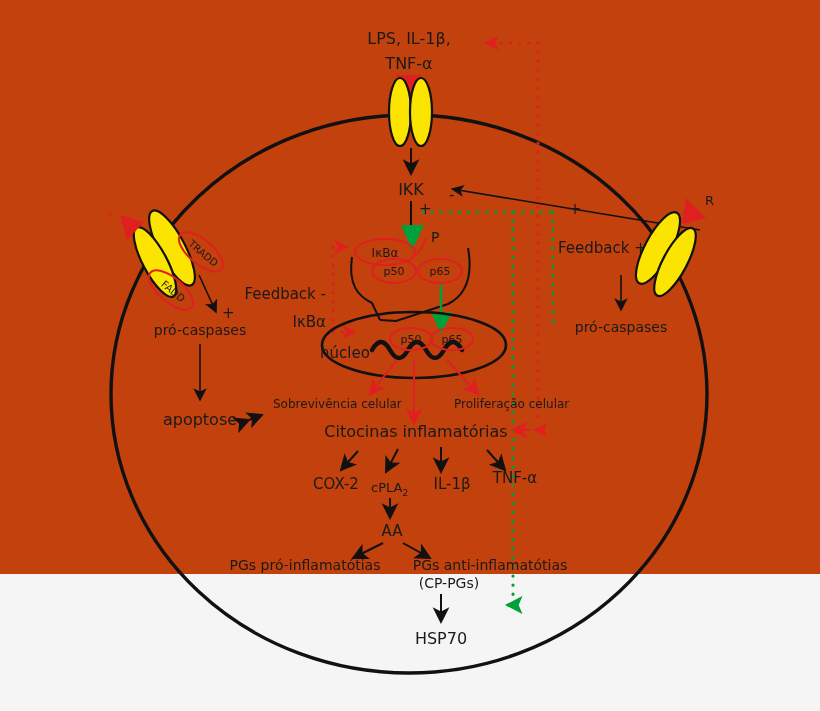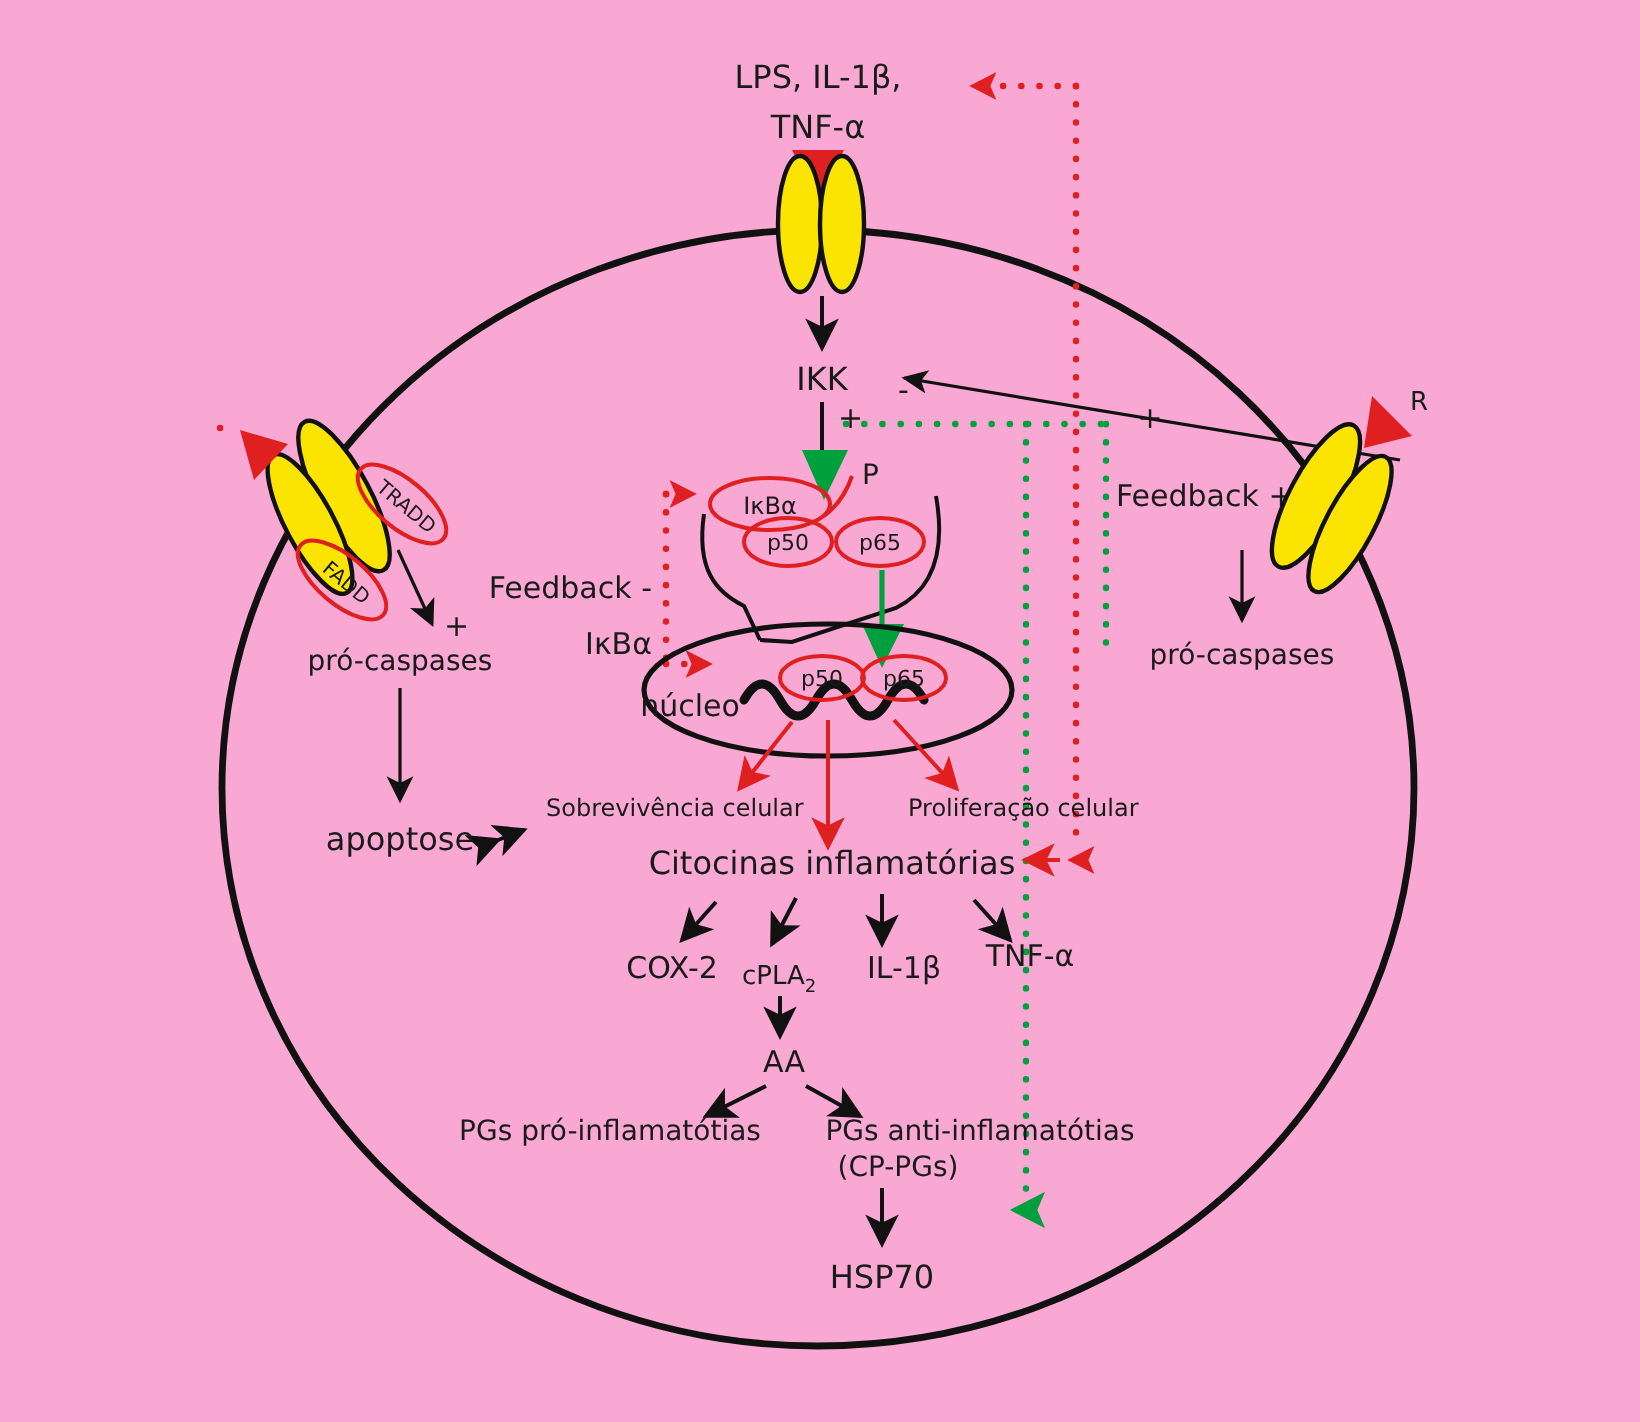--- a/index.html
+++ b/index.html
@@ -9,22 +9,22 @@
   }
   body {
     width: 820px;
     height: 711px;
     font-family: "DejaVu Sans", sans-serif;
     overflow: hidden;
   }
   #stage {
     position: relative;
     width: 820px;
-    height: 711px;
-    background: #f9a8d4;
+    height: 574px;
+    background: #c2410c;
   }
   svg#diagram {
     position: absolute;
     left: 0;
     top: 0;
     width: 820px;
     height: 711px;
   }
   .lbl {
     font-family: "DejaVu Sans", sans-serif;

